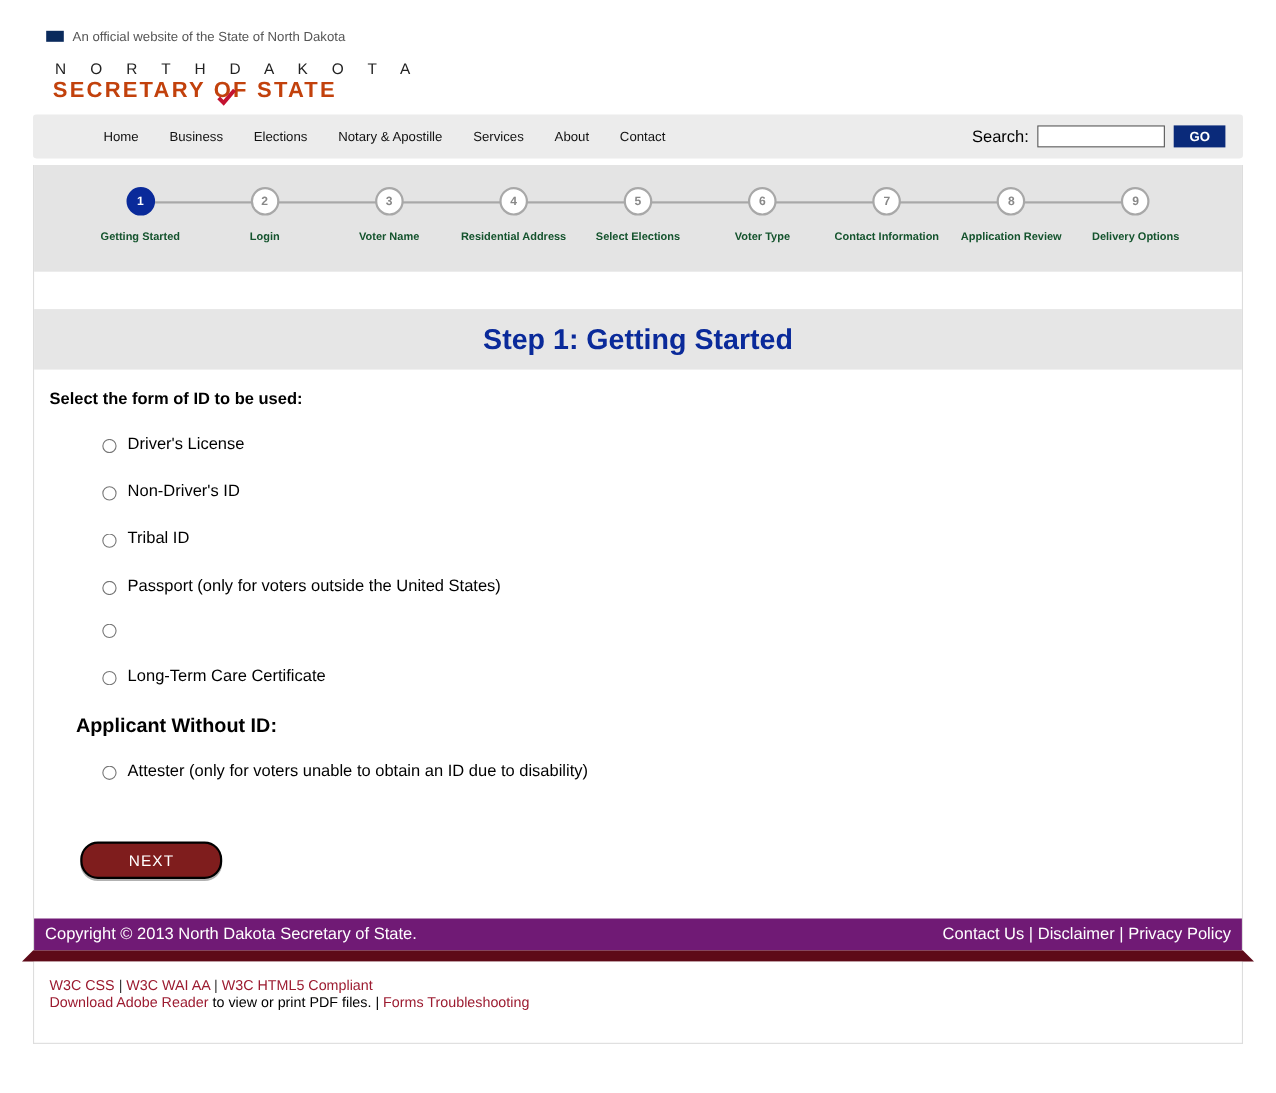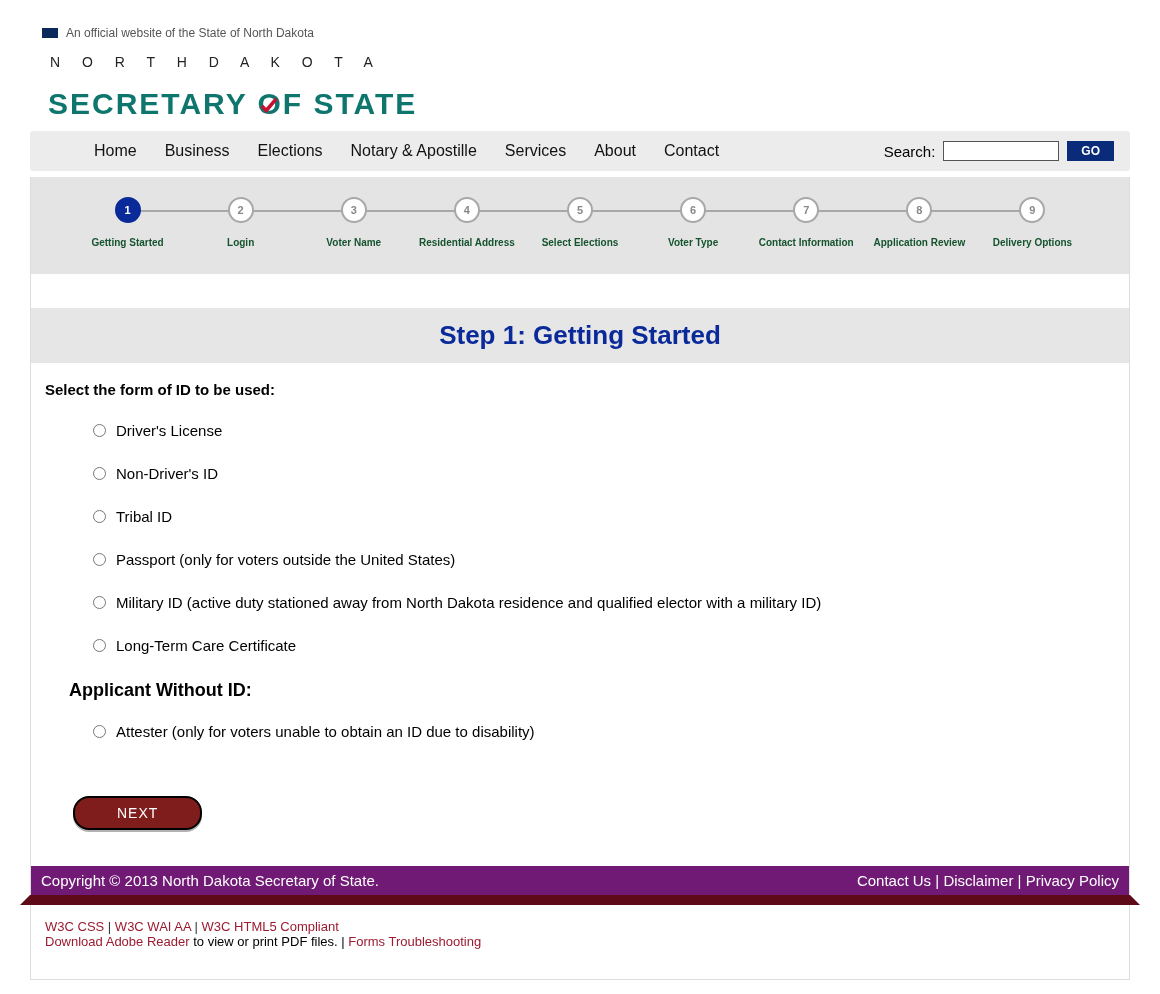--- a/index.html
+++ b/index.html
@@ -4,25 +4,25 @@
   <style>
     * { box-sizing: border-box; margin: 0; padding: 0; }
     body { font-family: Arial, Helvetica, sans-serif; background: #fff; color: #000; }
     .page { width: 1100px; margin: 0 auto; }
     
     .official { display: flex; align-items: center; gap: 8px; padding: 10px 0 6px 12px; font-size: 12px; color: #555; margin-top: 16px; }
     .flag { width: 16px; height: 10px; background: #0a2a5c; display: inline-block; }
     
     .logo { padding: 8px 0 12px 18px; }
     .logo-top { font-size: 14px; letter-spacing: 9px; color: #222; font-weight: 400; margin-left: 2px; }
-    .logo-main { font-size: 30px; font-weight: 700; color: #0f766e; letter-spacing: 2px; line-height: 1; margin-top: 19px; }
+    .logo-main { font-size: 20px; font-weight: 700; color: #c2410c; letter-spacing: 2px; line-height: 1; margin-top: 2px; }
     
     .nav-bar { background: #ececec; display: flex; align-items: center; padding: 0 16px; height: 40px; border-radius: 3px; }
     .nav-links { display: flex; gap: 28px; padding-left: 48px; }
-    .nav-links a { color: #111; text-decoration: none; font-size: 16px; }
+    .nav-links a { color: #111; text-decoration: none; font-size: 12px; }
     .nav-search { margin-left: auto; display: flex; align-items: center; gap: 8px; }
     .nav-search label { font-size: 15px; }
     .nav-search input { width: 116px; height: 20px; border: 1px solid #555; padding: 0 4px; }
     .go-btn { background: #0a2a7a; color: #fff; border: none; padding: 3px 14px; font-size: 12px; font-weight: bold; cursor: pointer; }
     
     .content-wrap { border: 1px solid #ddd; border-top: none; margin-top: 6px; }
     
     .progress { background: #e4e4e4; padding: 20px 40px 24px; }
     .progress-row { display: flex; align-items: flex-start; justify-content: space-between; position: relative; }
     .progress-step { display: flex; flex-direction: column; align-items: center; position: relative; flex: 1; }
@@ -30,21 +30,21 @@
     .progress-step.active .circle { background: #0a2a9a; border-color: #0a2a9a; color: #fff; }
     .progress-step .step-label { margin-top: 14px; color: #14532d; font-weight: bold; font-size: 10px; text-align: center; line-height: 1.25; max-width: 100px; }
     .progress-line { position: absolute; top: 13px; left: 6%; right: 6%; height: 2px; background: #a8a8a8; z-index: 1; }
     
     .step-title-bar { background: #e6e6e6; text-align: center; padding: 12px 0; margin-top: 34px;}
     .step-title-bar h1 { color: #0a2a9a; font-size: 26px; font-weight: bold; }
     
     .form-body { padding: 18px 14px 36px; }
     .form-body .prompt { font-weight: bold; font-size: 15px; margin-bottom: 24px; }
     .radio-list { padding-left: 48px; }
-    .radio-item { display: flex; align-items: center; gap: 10px; margin-bottom: 26px; font-size: 15px; }
+    .radio-item { display: flex; align-items: flex-end; gap: 10px; margin-bottom: 26px; font-size: 15px; }
     .radio-item input { width: 13px; height: 13px; }
     .sub-prompt { font-weight: bold; font-size: 18px; padding-left: 24px; margin: 14px 0 22px; }
     .next-btn { background: #7f1d1d; color: #fff; border: 2px solid #000; border-radius: 16px; padding: 7px 42px; font-size: 14px; font-weight: normal; letter-spacing: 1px; cursor: pointer; margin-left: 28px; box-shadow: 0 2px 0 rgba(0,0,0,0.3); }
     
     .footer-bar { background: #701a75; color: #fff; display: flex; padding: 6px 10px; font-size: 15px; }
     .footer-bar .right { margin-left: auto; }
     .footer-bar a { color: #fff; text-decoration: none; }
     .footer-ribbon { height: 10px; background: #5e0a18; position: relative; margin: 0 -1px; }
     .footer-ribbon::before, .footer-ribbon::after { content: ""; position: absolute; top: 0; width: 0; height: 0; border-top: 10px solid transparent; }
     .footer-ribbon::before { left: -10px; border-right: 10px solid #5e0a18; }
@@ -150,21 +150,20 @@
         <label class="radio-item">
           <input type="radio" name="idtype" style="">
           <span>Tribal ID</span>
         </label>
         <label class="radio-item">
           <input type="radio" name="idtype" style="">
           <span>Passport (only for voters outside the United States)</span>
         </label>
         <label class="radio-item">
           <input type="radio" name="idtype" style="">
-          <span>Military ID (active duty stationed away from North Dakota residence and qualified elector with a military ID)</span>
         </label>
         <label class="radio-item">
           <input type="radio" name="idtype" style="">
           <span>Long-Term Care Certificate</span>
         </label>
       </div>
       <div class="sub-prompt">Applicant Without ID:</div>
       <div class="radio-list">
         <label class="radio-item">
           <input type="radio" name="idtype" style="">

